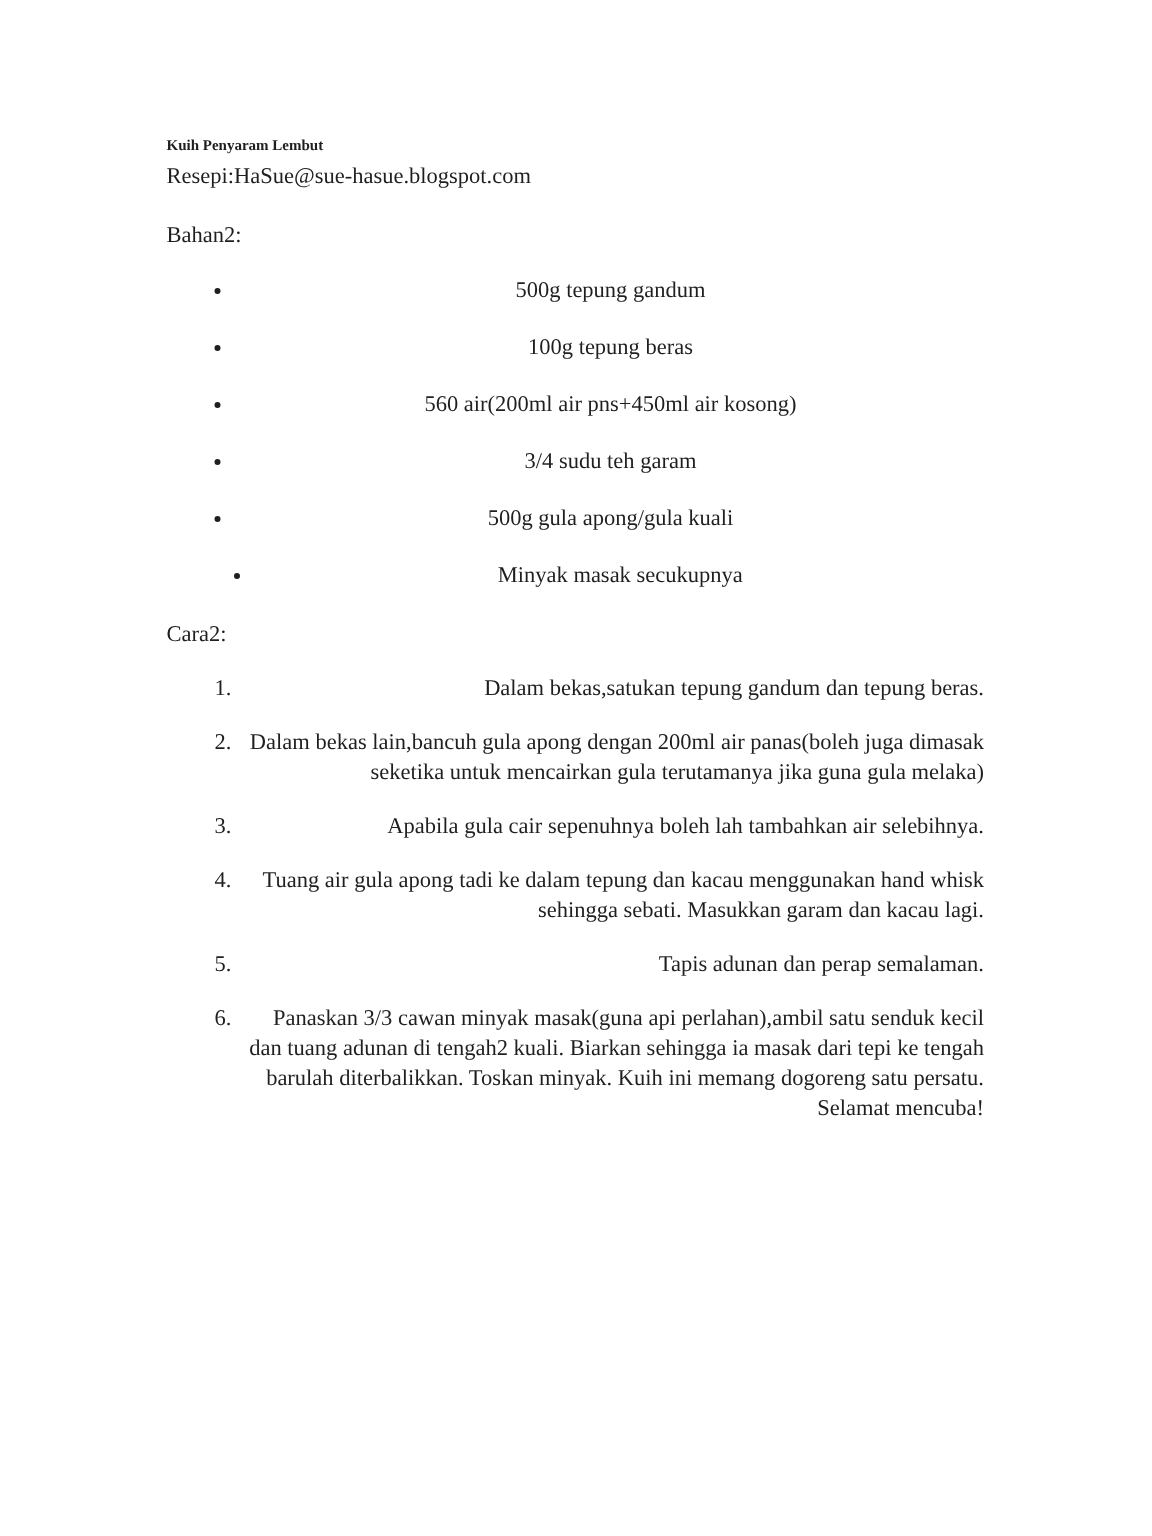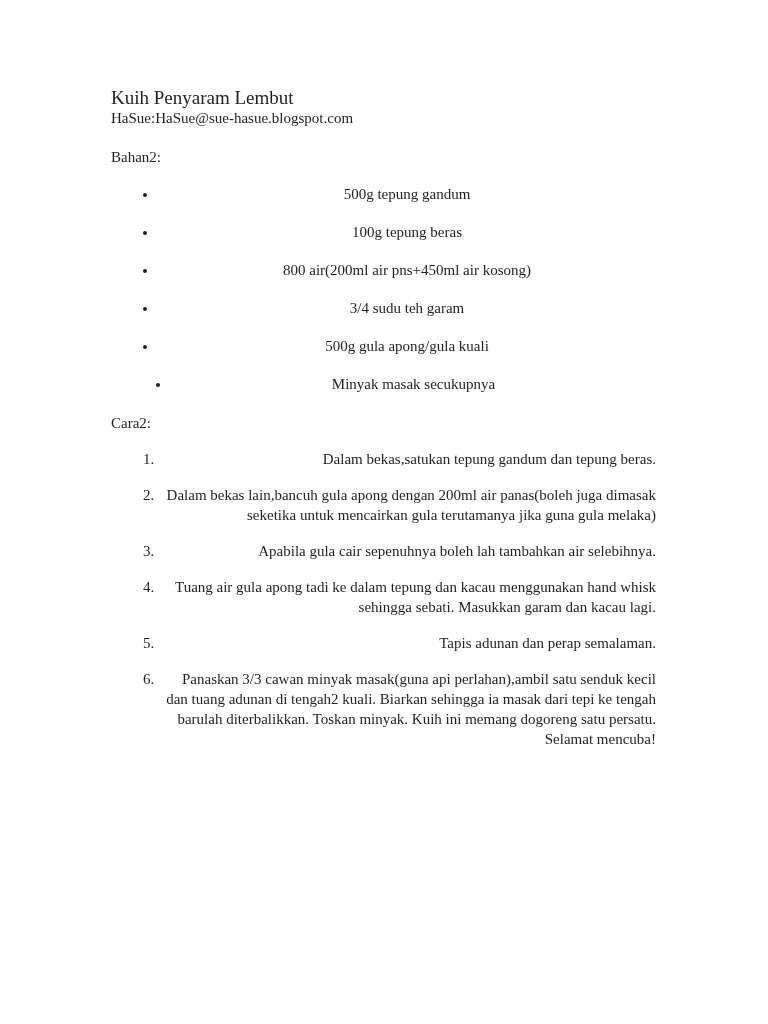--- a/index.html
+++ b/index.html
@@ -19,23 +19,23 @@
     width: 768px;
     height: 1024px;
     background: #ffffff;
     padding: 88px 112px 40px 111px;
   }
   .doc {
     font-size: 15px;
     line-height: 19px;
   }
   .doc-title {
-    font-weight: normal;
+    font-weight: bold;
     margin: 0;
-    font-size: 19px;
+    font-size: 10px;
     line-height: 20px;
   }
   .doc-source {
     margin: 0;
     line-height: 20px;
   }
   .section-heading {
     margin: 19px 0 0 0;
     line-height: 20px;
   }
@@ -70,28 +70,28 @@
   }
 </style>
 </head>
 <body>
 
 <div class="page">
   <div class="doc">
 
     <p class="doc-title">Kuih Penyaram Lembut</p>
 
-    <p class="doc-source">HaSue:HaSue@sue-hasue.blogspot.com</p>
+    <p class="doc-source">Resepi:HaSue@sue-hasue.blogspot.com</p>
 
     <p class="section-heading">Bahan2:</p>
 
     <ul class="ingredients">
       <li>500g tepung gandum</li>
       <li>100g tepung beras</li>
-      <li>800 air(200ml air pns+450ml air kosong)</li>
+      <li>560 air(200ml air pns+450ml air kosong)</li>
       <li>3/4 sudu teh garam</li>
       <li>500g gula apong/gula kuali</li>
       <li>Minyak masak secukupnya</li>
     </ul>
 
     <p class="section-heading">Cara2:</p>
 
     <ol class="steps">
       <li>Dalam bekas,satukan tepung gandum dan tepung beras.</li>
       <li>Dalam bekas lain,bancuh gula apong dengan 200ml air panas(boleh juga dimasak seketika untuk mencairkan gula terutamanya jika guna gula melaka)</li>

